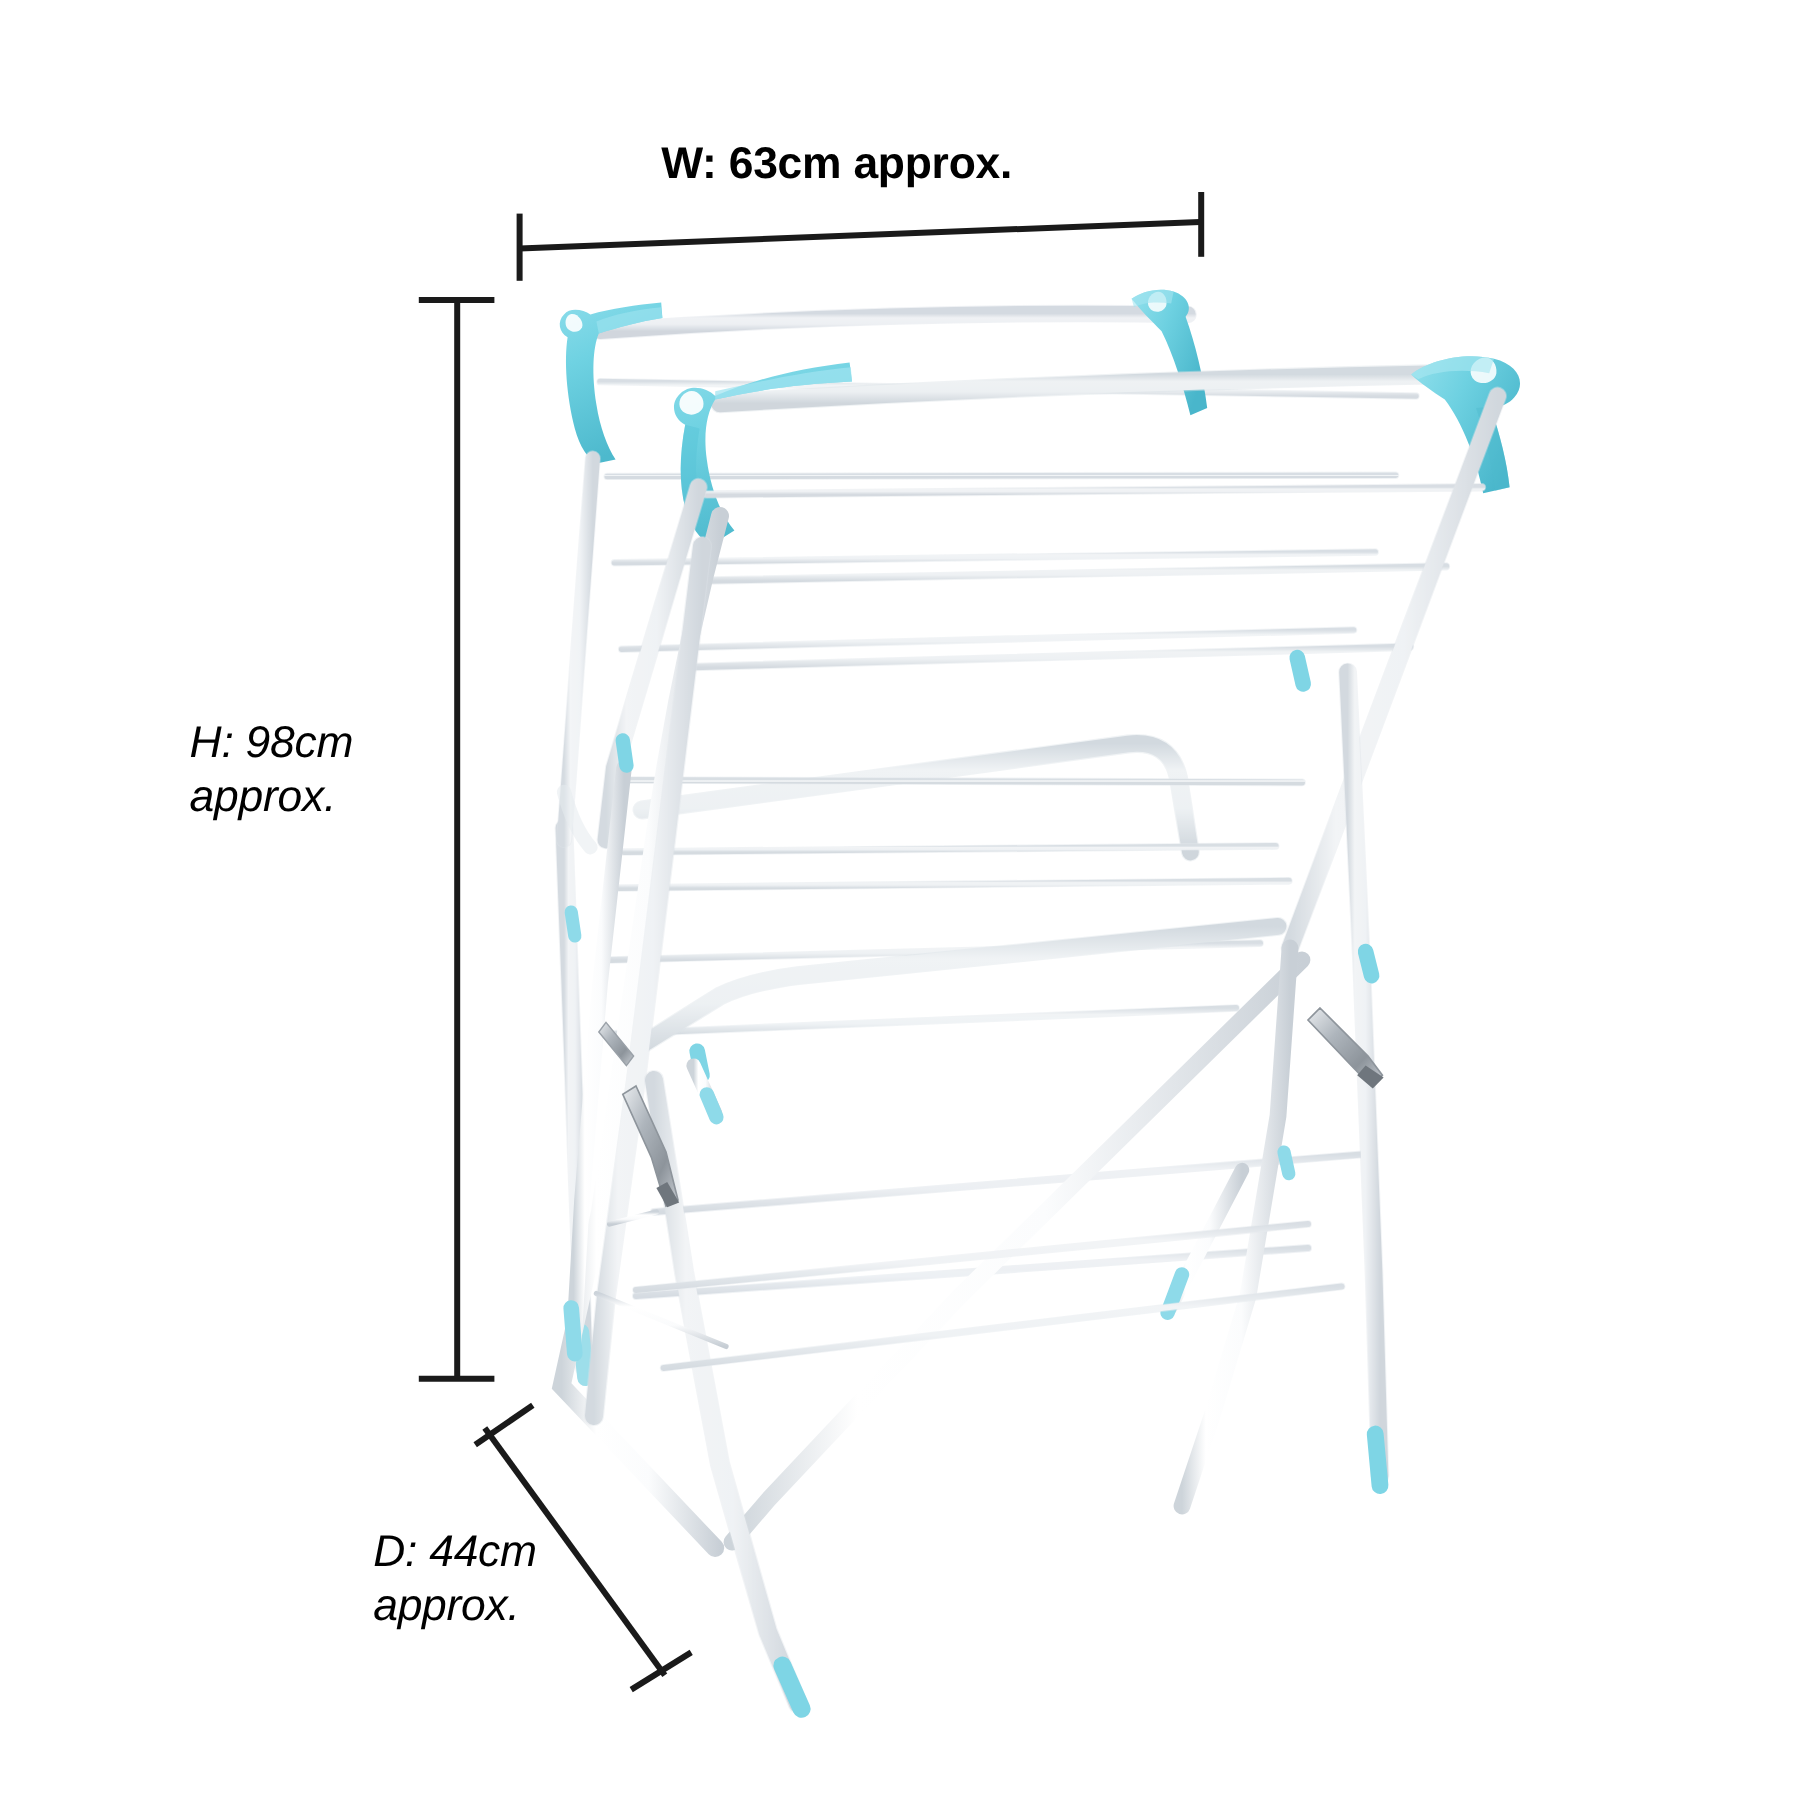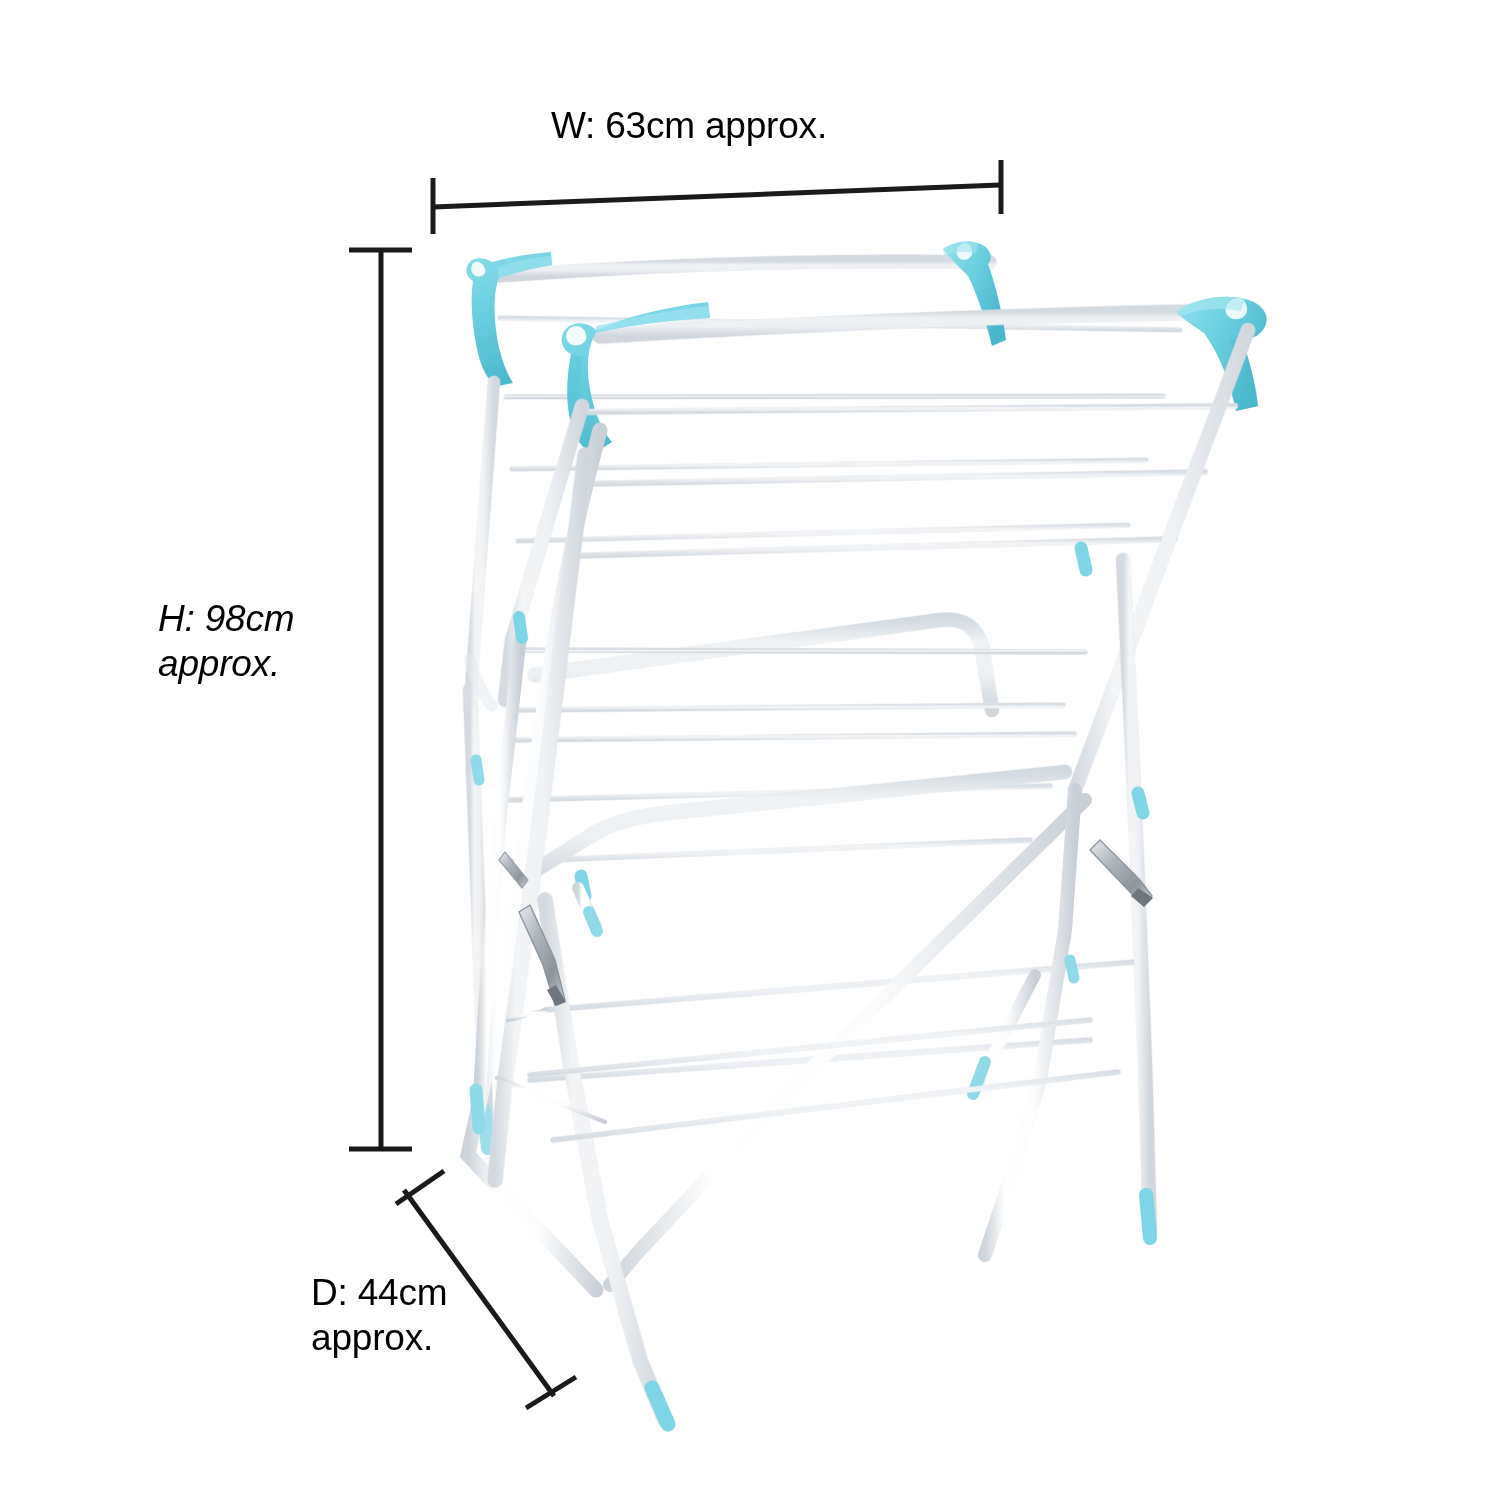--- a/index.html
+++ b/index.html
@@ -32,32 +32,34 @@
     position: absolute;
     color: #000000;
     font-size: 37px;
     line-height: 1.22;
     letter-spacing: -0.2px;
     white-space: pre;
     font-weight: 400;
   }
   #label-width {
     left: 551px;
-    top: 103px;
+    top: 113px;
+    font-weight: bold;
   }
   #label-height {
     left: 158px;
     top: 596px;
     text-align: left;
     font-style: italic;
   }
   #label-depth {
     left: 311px;
     top: 1270px;
     text-align: left;
+    font-style: italic;
   }
 </style>
 </head>
 <body style="background: rgb(255, 255, 255);">
 
 <div id="stage">
 
   <svg id="diagram" viewBox="0 0 1500 1500" xmlns="http://www.w3.org/2000/svg">
 
     <defs>

